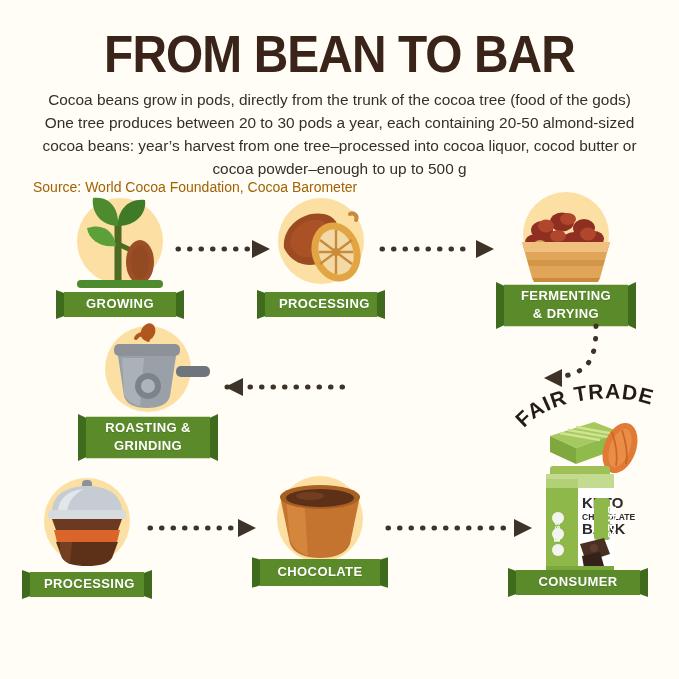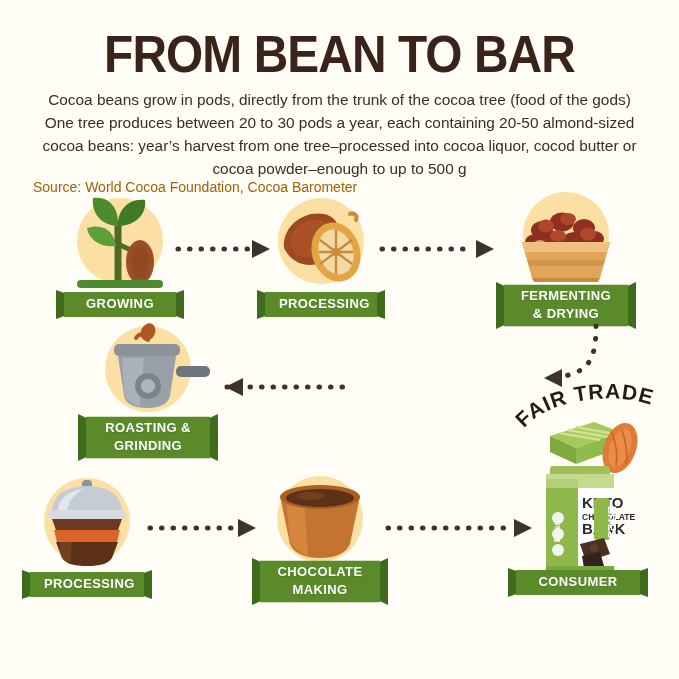--- a/index.html
+++ b/index.html
@@ -293,21 +293,20 @@
         <ellipse cx="68" cy="28" rx="34" ry="9" fill="#5d3018"></ellipse>
         <ellipse cx="58" cy="26" rx="14" ry="4" fill="#7a4526" opacity=".7"></ellipse>
       </svg>
     </div>
     <div class="banner" style="margin-top:-2px;">
       <svg class="bg" viewBox="0 0 136 54" preserveAspectRatio="none">
         <path d="M0 2 L16 10 L120 10 L136 2 L136 52 L120 44 L16 44 L0 52 Z" fill="#3f6b1c"></path>
         <path d="M8 5 L128 5 L128 49 L8 49 Z" fill="#5b8a2a"></path>
       </svg>
       <span class="txt">CHOCOLATE</span>
-      <span class="txt">MAKING</span>
     </div>
   </div>
 
   <div class="conn" style="left:386px;top:518px;">
     <svg width="148" height="20" viewBox="0 0 148 20">
       <path d="M2 10 L126 10" stroke="#3d3328" stroke-width="5" stroke-linecap="round" stroke-dasharray="0.5 11" fill="none"></path>
       <path d="M128 1 L146 10 L128 19 Z" fill="#3d3328"></path>
     </svg>
   </div>
 

